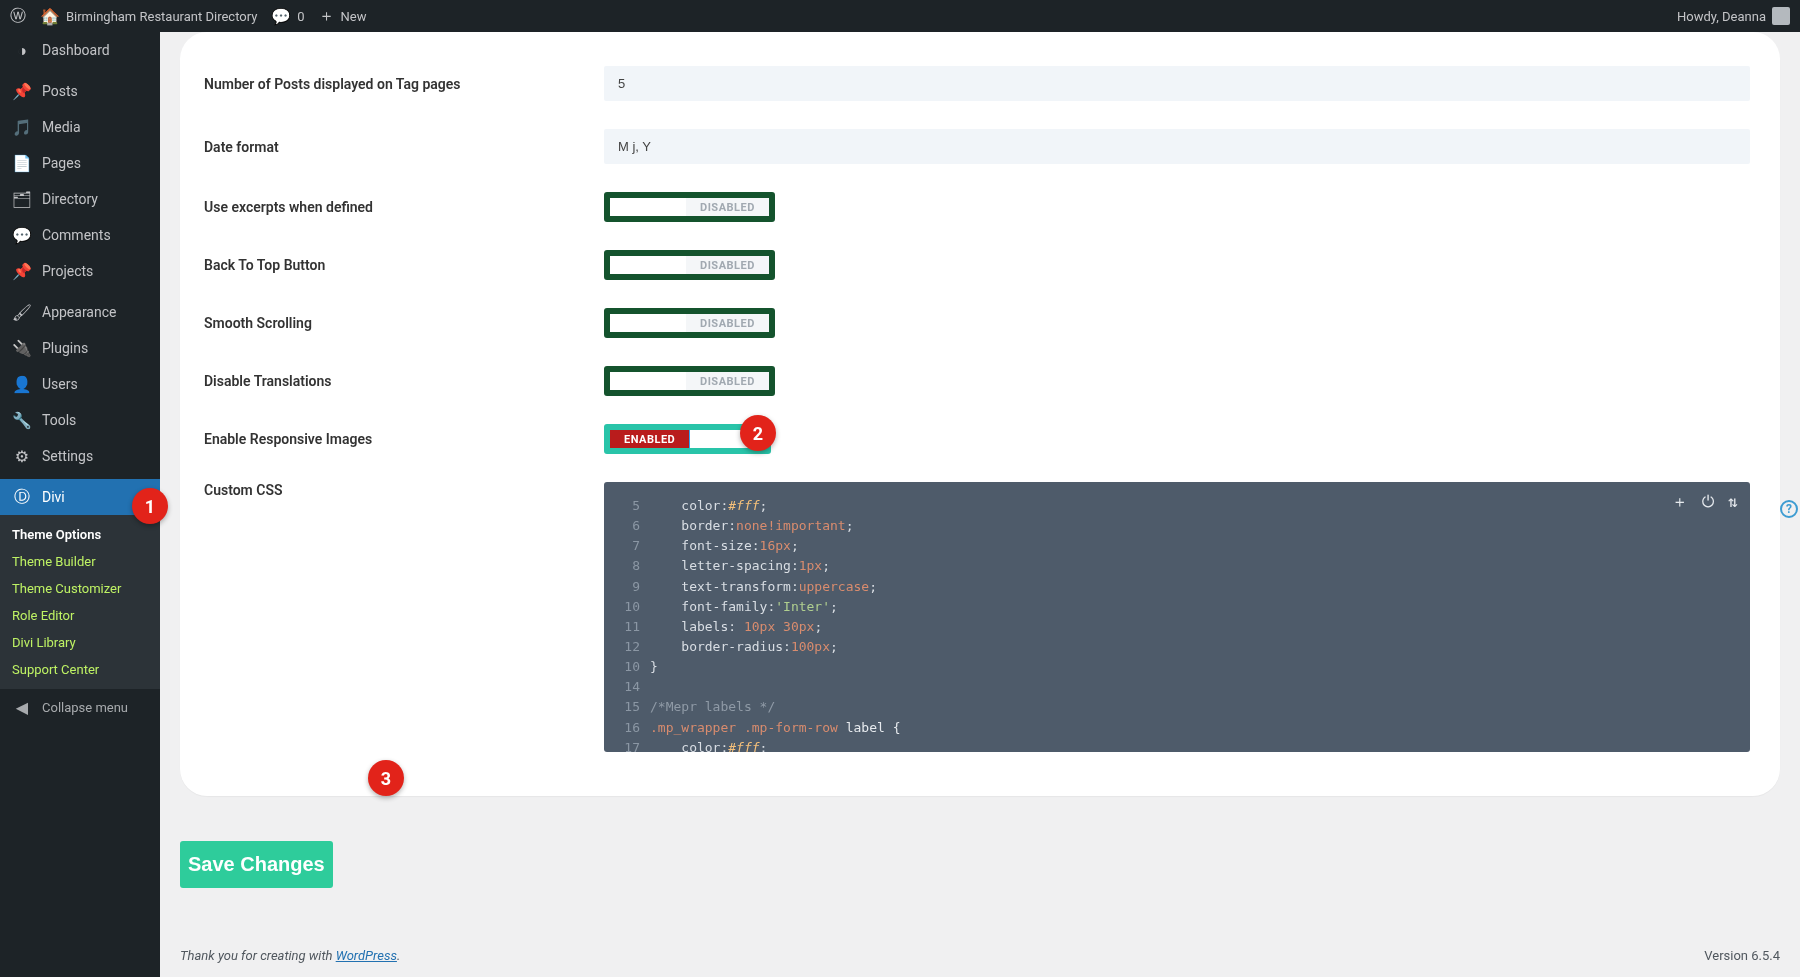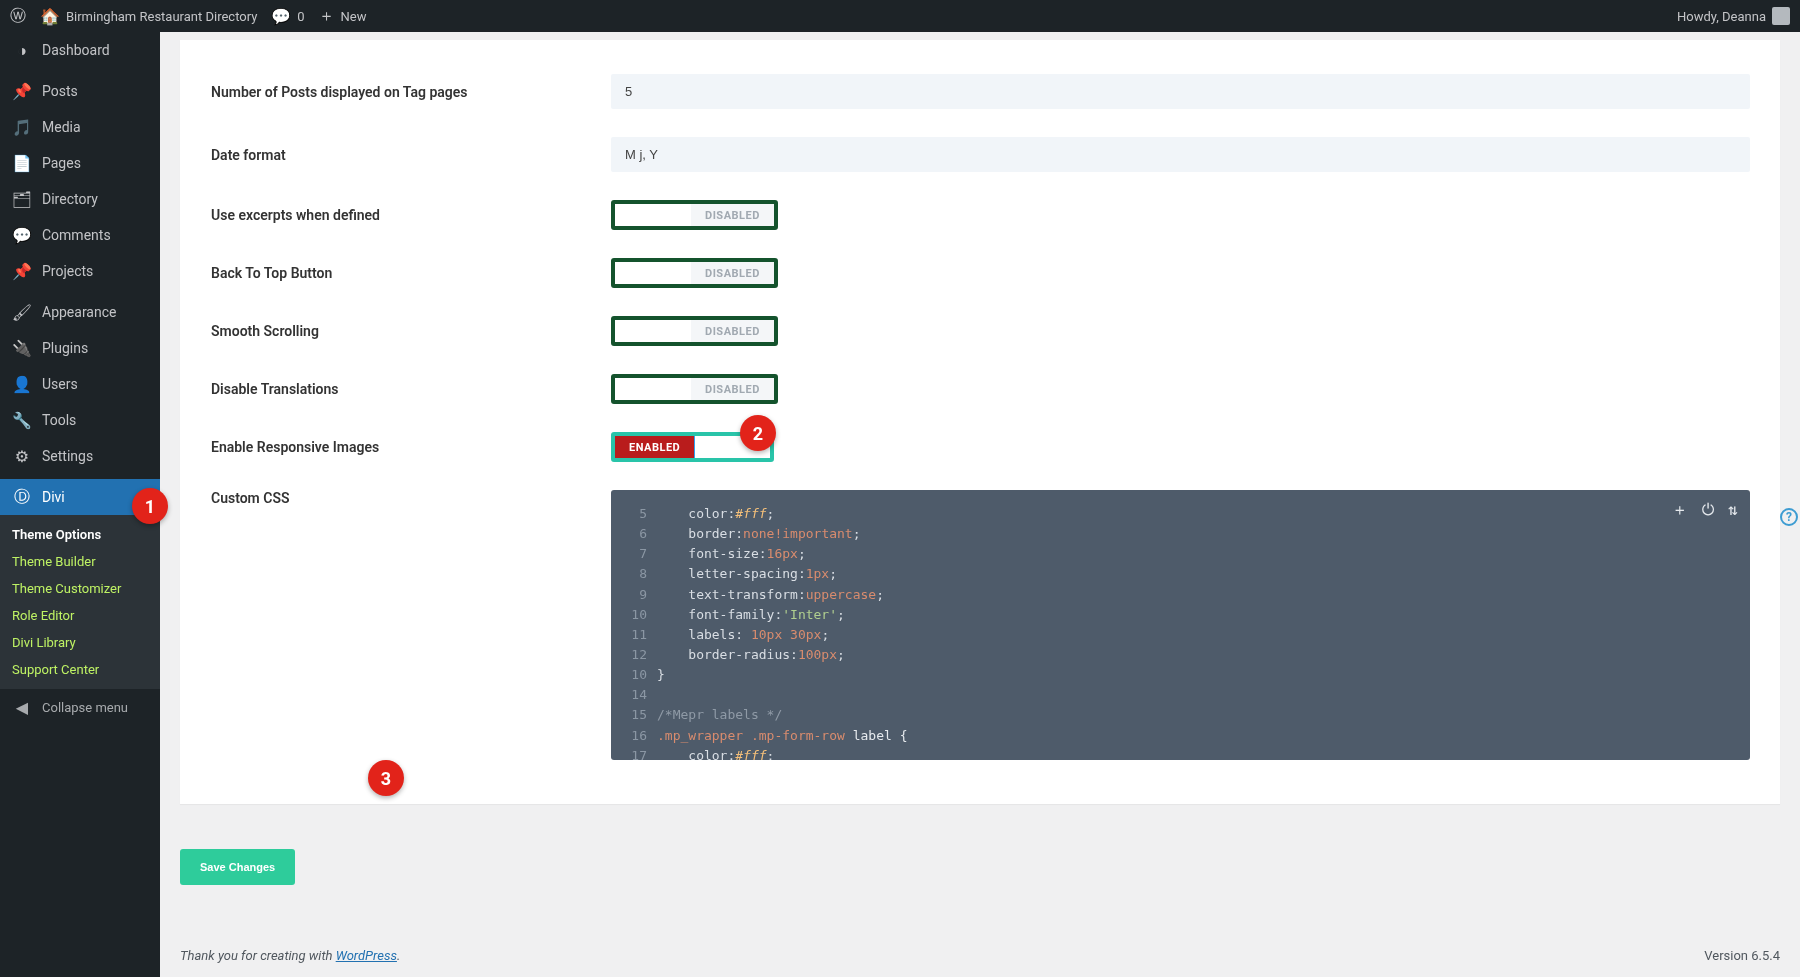--- a/index.html
+++ b/index.html
@@ -19,30 +19,30 @@
 .sidebar .menu-item.current::after { content: ""; position: absolute; right: -8px; top: 50%; transform: translateY(-50%); border: 8px solid transparent; border-right-color: #f0f0f1; }
 .sidebar .menu-icon { width: 20px; height: 20px; display: inline-flex; align-items: center; justify-content: center; font-size: 16px; }
 .sidebar .submenu { background: #2c3338; padding: 6px 0; }
 .sidebar .submenu-item { padding: 6px 12px; font-size: 13px; color: #bef264; cursor: pointer; }
 .sidebar .submenu-item.active { color: #fff; font-weight: 600; }
 .sidebar .sep { height: 5px; }
 .sidebar .collapse { display: flex; align-items: center; gap: 10px; padding: 8px 12px; font-size: 13px; color: #a7aaad; cursor: pointer; background: #1d2327; }
 
 
 .main { position: absolute; top: 32px; left: 160px; right: 0; bottom: 0; overflow: hidden; }
-.content-wrap { background: #fff; margin: 8px 20px 25px 20px; padding: 20px 30px 30px 31px; box-shadow: 0 1px 1px rgba(0,0,0,.04); }
+.content-wrap { background: #fff; margin: 0 20px 25px 20px; padding: 20px 30px 30px 24px; box-shadow: 0 1px 1px rgba(0,0,0,.04); border-radius: 27px; }
 
 
 .option-row { display: flex; align-items: center; padding: 14px 0; }
 .option-label { width: 400px; font-size: 14px; color: #333; font-weight: 600; }
 .option-control { flex: 1; }
 .text-input { width: 100%; background: #f1f5f9; border: none; padding: 10px 14px; font-size: 13px; color: #444; border-radius: 2px; }
 
 
-.toggle { display: inline-flex; align-items: center; border: 4px solid #14532d; border-radius: 3px; overflow: hidden; height: 30px; }
+.toggle { display: inline-flex; align-items: center; border: 6px solid #14532d; border-radius: 3px; overflow: hidden; height: 30px; }
 .toggle .track { width: 76px; height: 100%; background: #fff; }
 .toggle .label { padding: 0 14px; height: 100%; display: flex; align-items: center; font-size: 11px; font-weight: 700; letter-spacing: 0.5px; color: #a1a9b1; background: #f4f6f8; }
 .toggle.enabled { border-color: #29c4a9; }
 .toggle.enabled .label { background: #b91c1c; color: #fff; order: -1; }
 .toggle.enabled .track { background: #fff; border-left: 1px solid #2ea3f2; }
 
 
 .code-editor-wrap { position: relative; flex: 1; }
 .code-editor { background: #4e5b6a; border-radius: 3px; font-family: Menlo, Monaco, Consolas, monospace; font-size: 13px; line-height: 1.55; height: 270px; overflow: hidden; position: relative; }
 .code-toolbar { position: absolute; top: 8px; right: 12px; display: flex; gap: 14px; color: #e6eaee; font-size: 16px; z-index: 2; }
@@ -58,21 +58,21 @@
 .tok-str { color: #b0cf8f; }
 .tok-comment { color: #8f9aa6; }
 .tok-sel { color: #d98c6e; }
 
 .help-icon { position: absolute; right: -48px; top: 18px; width: 18px; height: 18px; border: 2px solid #3d9cd2; border-radius: 50%; display: flex; align-items: center; justify-content: center; color: #3d9cd2; font-size: 12px; font-weight: 700; }
 
 
 .badge { position: absolute; width: 36px; height: 36px; border-radius: 50%; background: #e2231a; color: #fff; display: flex; align-items: center; justify-content: center; font-weight: 700; font-size: 18px; box-shadow: 0 2px 5px rgba(0,0,0,.3); z-index: 10; }
 
 
-.save-btn { background: #2ecc9b; color: #fff; border: none; padding: 12px 20px; font-size: 11px; font-weight: 600; border-radius: 3px; cursor: pointer; margin: 20px 0 0 20px; }
+.save-btn { background: #2ecc9b; color: #fff; border: none; padding: 12px 8px; font-size: 20px; font-weight: 600; border-radius: 3px; cursor: pointer; margin: 20px 0 0 20px; }
 
 
 .footer { position: absolute; bottom: 0; left: 0; right: 0; display: flex; justify-content: space-between; padding: 14px 20px; font-size: 13px; color: #50575e; font-style: italic; }
 .footer a { color: #2271b1; text-decoration: underline; }
 .footer .version { font-style: normal; }
 </style>
 </head>
 <body>
 
 <div class="admin-bar">

